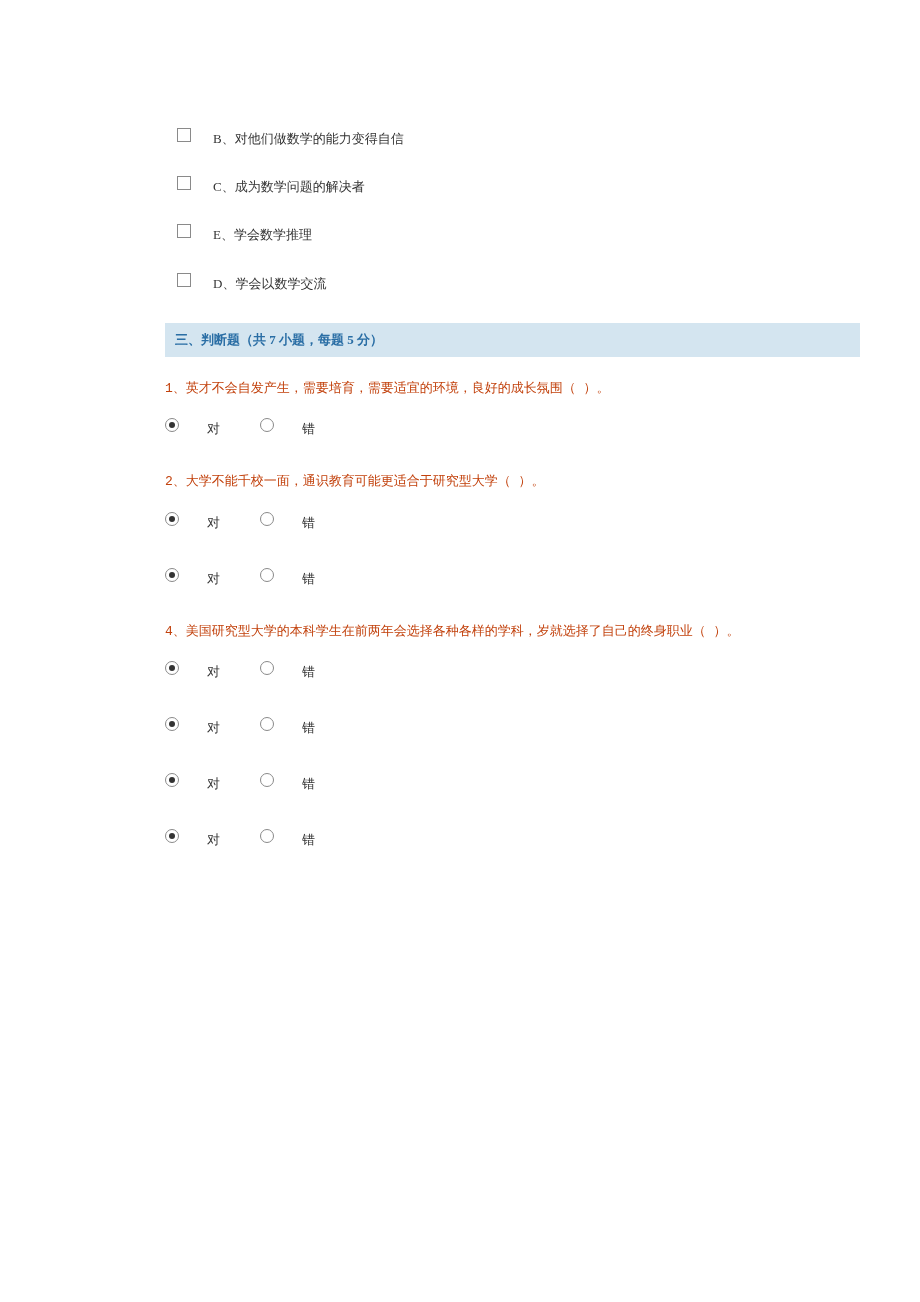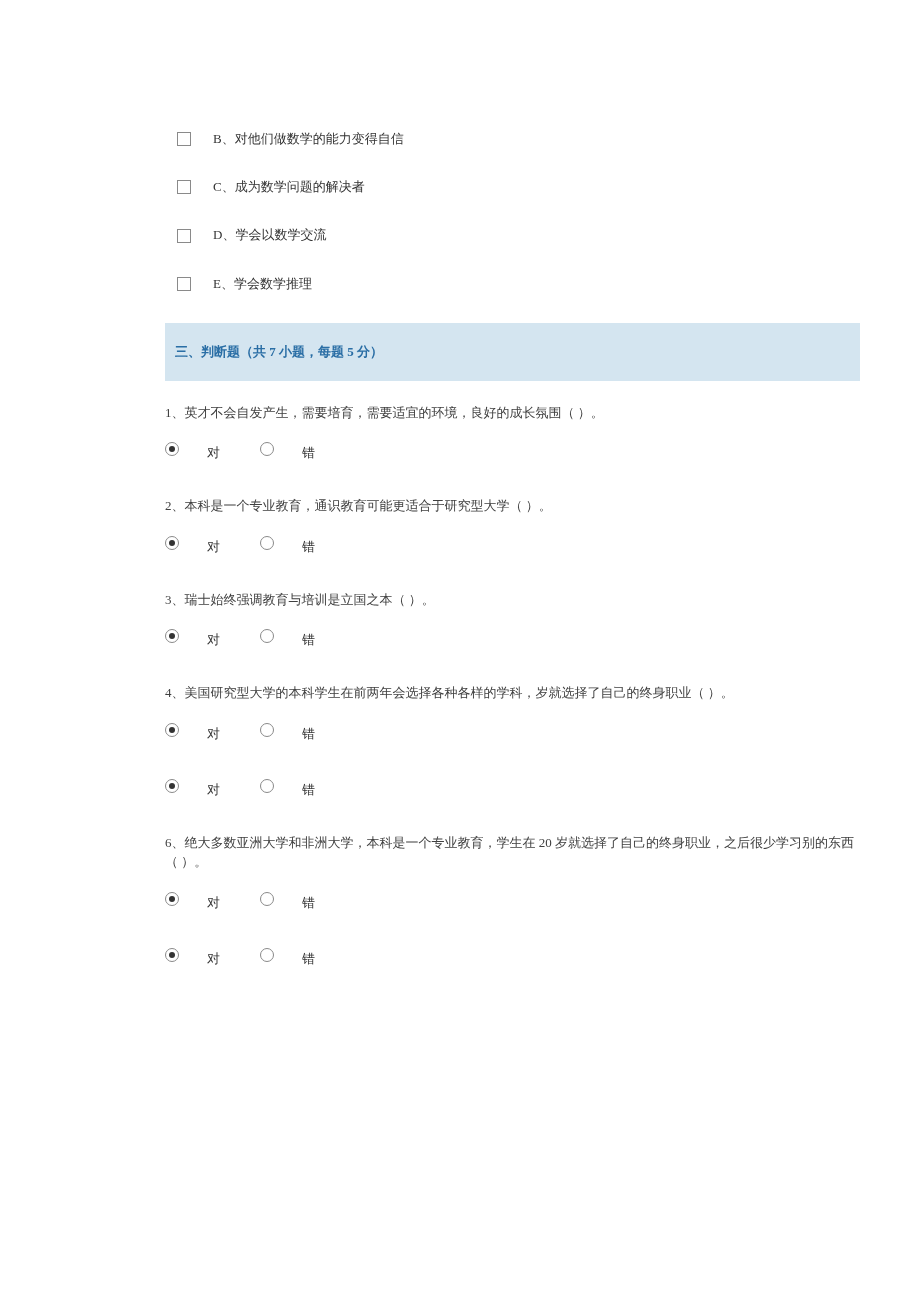--- a/index.html
+++ b/index.html
@@ -13,21 +13,21 @@
       background: #ffffff;
       width: 920px;
       padding: 130px 0 60px 0;
     }
     .content-wrapper {
       padding-left: 165px;
       padding-right: 60px;
     }
     .option-row {
       display: flex;
-      align-items: flex-end;
+      align-items: flex-start;
       margin-bottom: 30px;
       padding-left: 12px;
     }
     .checkbox-wrap {
       width: 14px;
       height: 14px;
       border: 1px solid #8a8a8a;
       background: #ffffff;
       display: inline-block;
       margin-right: 22px;
@@ -37,32 +37,33 @@
     }
     .option-text {
       color: #333333;
       line-height: 1.4;
     }
     .section-header {
       background: #d4e5f0;
       color: #2a6ea5;
       font-size: 13px;
       font-weight: bold;
-      padding: 20px 10px;
+      padding: 8px 10px;
       margin-top: 18px;
       margin-bottom: 22px;
       font-family: "SimSun", "宋体", serif;
     }
     .question-block {
       margin-bottom: 38px;
     }
     .question-text {
-      color: #404040;
+      color: #c2410c;
       margin-bottom: 18px;
       line-height: 1.5;
+      font-family: Liberation Mono, monospace;
     }
     .radio-row {
       display: flex;
       align-items: center;
     }
     .radio-group {
       display: flex;
       align-items: center;
       margin-right: 40px;
     }
@@ -102,60 +103,59 @@
     <span class="option-text"><span>B</span>、<span>对他们做数学的能力变得自信</span></span>
   </div>
 
   <div class="option-row">
     <span class="checkbox-wrap"></span>
     <span class="option-text"><span>C</span>、<span>成为数学问题的解决者</span></span>
   </div>
 
   <div class="option-row">
     <span class="checkbox-wrap"></span>
+    <span class="option-text"><span>E</span>、<span>学会数学推理</span></span>
+  </div>
+
+  <div class="option-row">
+    <span class="checkbox-wrap"></span>
     <span class="option-text"><span>D</span>、<span>学会以数学交流</span></span>
   </div>
 
-  <div class="option-row">
-    <span class="checkbox-wrap"></span>
-    <span class="option-text"><span>E</span>、<span>学会数学推理</span></span>
-  </div>
-
   <div class="section-header">三、判断题（共 7 小题，每题 5 分）</div>
 
   <div class="question-block">
     <div class="question-text"><span>1</span>、<span>英才不会自发产生，需要培育，需要适宜的环境，良好的成长氛围（ ）。</span></div>
     <div class="radio-row">
       <div class="radio-group">
         <span class="radio-outer selected"></span>
         <span class="radio-label">对</span>
       </div>
       <div class="radio-group">
         <span class="radio-outer"></span>
         <span class="radio-label">错</span>
       </div>
     </div>
   </div>
 
   <div class="question-block">
-    <div class="question-text"><span>2</span>、<span>本科是一个专业教育，通识教育可能更适合于研究型大学（ ）。</span></div>
-    <div class="radio-row">
-      <div class="radio-group">
-        <span class="radio-outer selected"></span>
-        <span class="radio-label">对</span>
-      </div>
-      <div class="radio-group">
-        <span class="radio-outer"></span>
-        <span class="radio-label">错</span>
-      </div>
-    </div>
-  </div>
-
-  <div class="question-block">
-    <div class="question-text"><span>3</span>、<span>瑞士始终强调教育与培训是立国之本（ ）。</span></div>
+    <div class="question-text"><span>2</span>、<span>大学不能千校一面，通识教育可能更适合于研究型大学（ ）。</span></div>
+    <div class="radio-row">
+      <div class="radio-group">
+        <span class="radio-outer selected"></span>
+        <span class="radio-label">对</span>
+      </div>
+      <div class="radio-group">
+        <span class="radio-outer"></span>
+        <span class="radio-label">错</span>
+      </div>
+    </div>
+  </div>
+
+  <div class="question-block">
     <div class="radio-row">
       <div class="radio-group">
         <span class="radio-outer selected"></span>
         <span class="radio-label">对</span>
       </div>
       <div class="radio-group">
         <span class="radio-outer"></span>
         <span class="radio-label">错</span>
       </div>
     </div>
@@ -182,21 +182,20 @@
         <span class="radio-label">对</span>
       </div>
       <div class="radio-group">
         <span class="radio-outer"></span>
         <span class="radio-label">错</span>
       </div>
     </div>
   </div>
 
   <div class="question-block">
-    <div class="question-text"><span>6</span>、<span>绝大多数亚洲大学和非洲大学，本科是一个专业教育，学生在 20 岁就选择了自己的终身职业，之后很少学习别的东西（ ）。</span></div>
     <div class="radio-row">
       <div class="radio-group">
         <span class="radio-outer selected"></span>
         <span class="radio-label">对</span>
       </div>
       <div class="radio-group">
         <span class="radio-outer"></span>
         <span class="radio-label">错</span>
       </div>
     </div>

